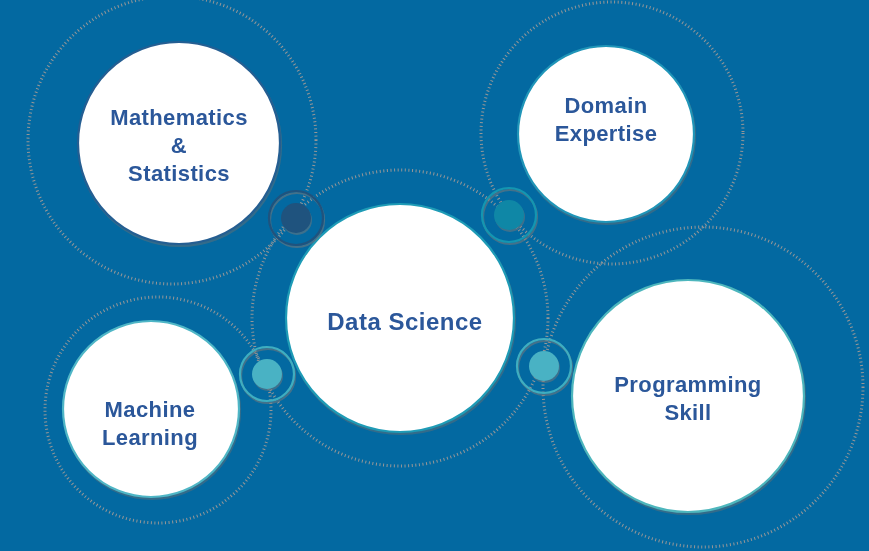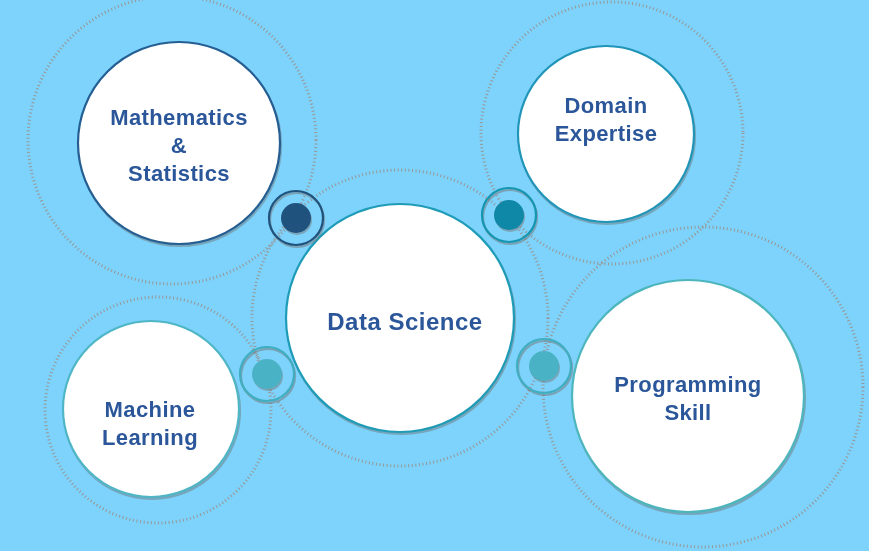--- a/index.html
+++ b/index.html
@@ -5,21 +5,21 @@
   html, body {
     margin: 0;
     padding: 0;
     background: #ffffff;
     font-family: "Liberation Sans", sans-serif;
   }
   .canvas {
     position: relative;
     width: 869px;
     height: 551px;
-    background: #7dd3fc;
+    background: #0369a1;
     overflow: hidden;
   }
   svg { display: block; }
   .dotted-ring {
     fill: none;
     stroke-width: 3;
     stroke-dasharray: 1 2.6;
   }
   .solid-circle {
     fill: #ffffff;

